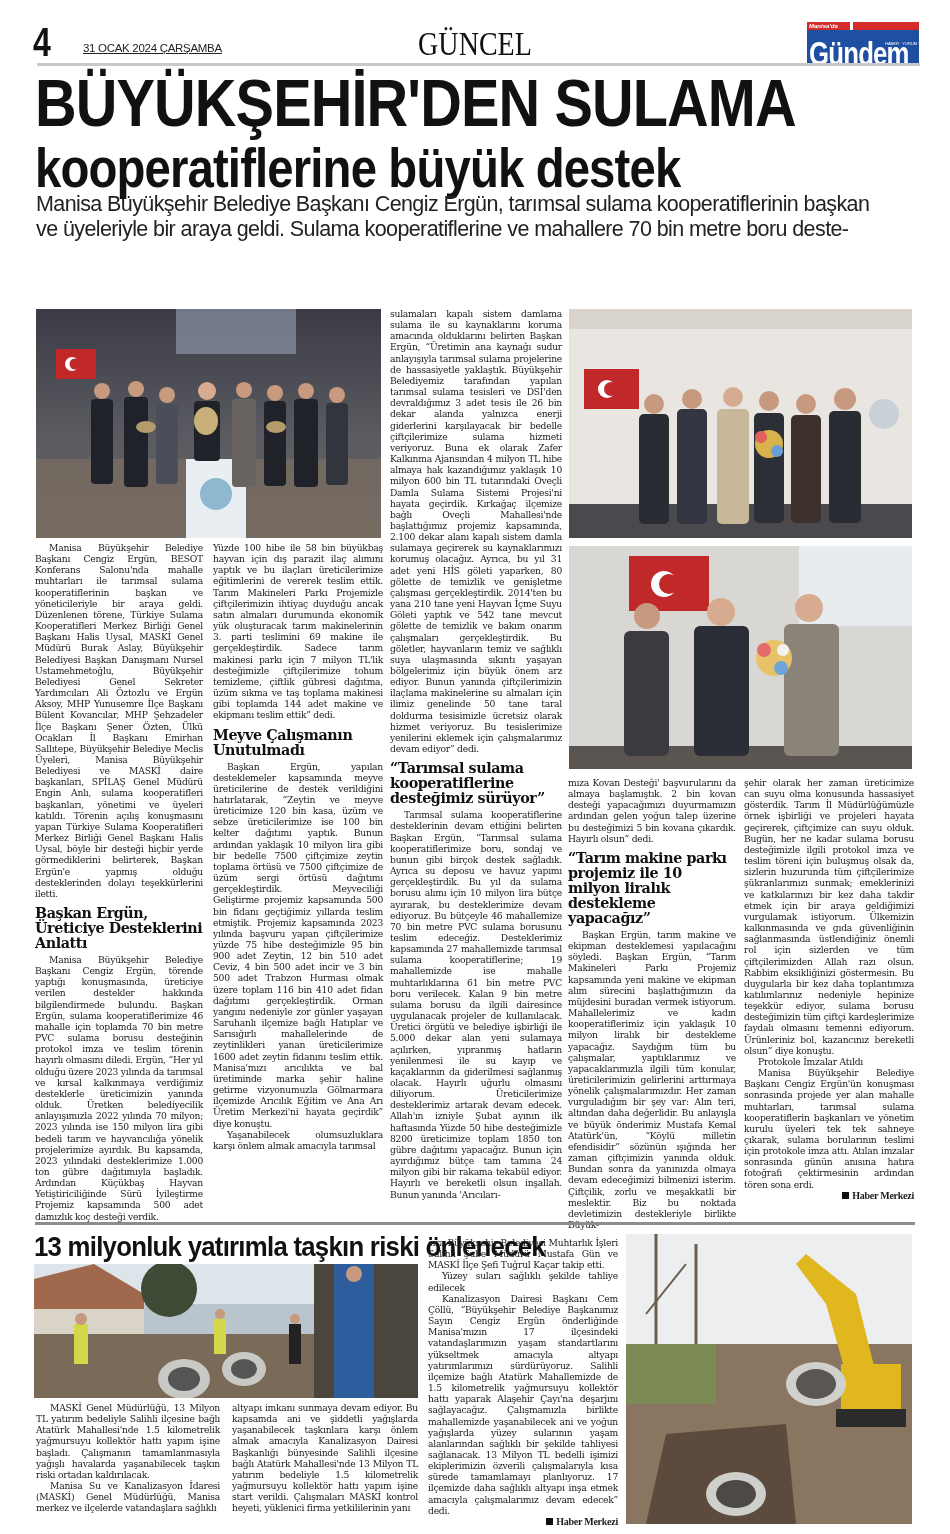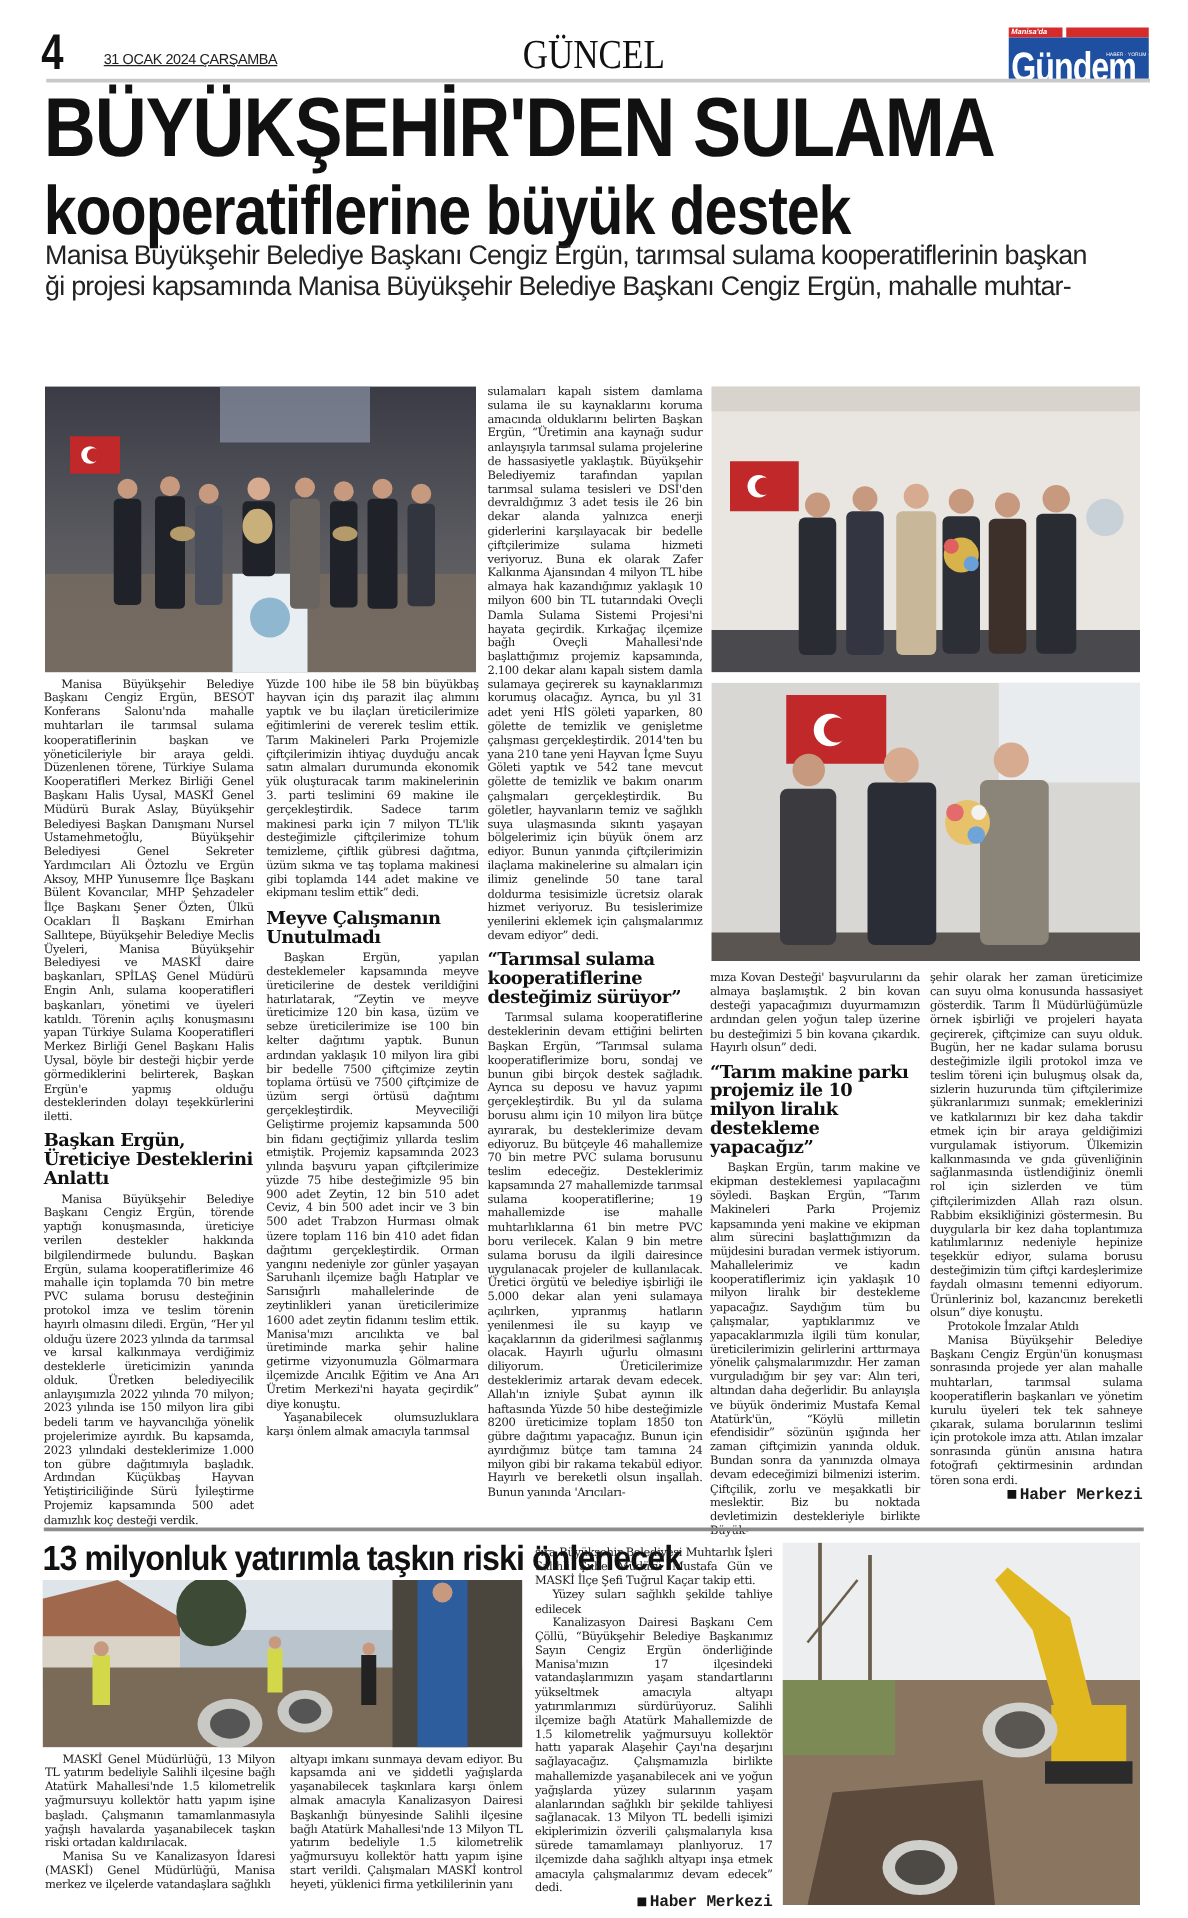--- a/index.html
+++ b/index.html
@@ -28,21 +28,21 @@
 
   
   .photo { overflow: hidden; }
   .photo svg { width: 100%; height: 100%; display: block; }
 
   
   .col { font-family: "DejaVu Serif", serif; font-size: 9.2px; line-height: 11.15px; color: #1b1b1b; text-align: justify; letter-spacing: -0.25px; }
   .col p { text-indent: 14px; }
   .col p.noindent { text-indent: 0; }
   .col h3 { font-family: "DejaVu Serif", serif; font-weight: bold; font-size: 14.3px; line-height: 15px; color: #111; margin: 7px 0 3px 0; letter-spacing: -0.4px; text-align:left; }
-  .col .sig { font-family: Liberation Mono, monospace; font-weight: bold; font-size: 13px; }
+  .col .sig { font-family: Liberation Serif, serif; font-weight: bold; font-size: 10px; }
   .col .sig::before { content: ""; display:inline-block; width:7px; height:7px; background:#111; margin-right:3px; vertical-align:-0.5px; }
 
   .rule { height: 3px; background: #8d8d8d; }
 
   .headline3 { left: 34px; top: 1232px; font-family: "Liberation Sans", sans-serif; font-weight: 900; font-size: 28px; line-height: 30px; color: #111; white-space: nowrap; letter-spacing: -0.8px; transform: scaleX(0.92); transform-origin: left top; }
 </style>
 </head>
 <body>
 
 <div class="abs page-num">4</div>
@@ -55,21 +55,21 @@
     <div class="word">Gündem</div>
     <div class="tag">HABER · YORUM · ANALİZ</div>
   </div>
 </div>
 <div class="abs header-rule"></div>
 
 <div class="abs headline1">BÜYÜKŞEHİR'DEN SULAMA</div>
 <div class="abs headline2">kooperatiflerine büyük destek</div>
 <div class="abs deck">
   <span>Manisa Büyükşehir Belediye Başkanı Cengiz Ergün, tarımsal sulama kooperatiflerinin başkan</span>
-  <span>ği projesi kapsamında Manisa Büyükşehir Belediye Başkanı Cengiz Ergün, mahalle muhtar-</span>
+  <span>ve üyeleriyle bir araya geldi. Sulama kooperatiflerine ve mahallere 70 bin metre boru deste-</span>
 </div>
 
 <div class="abs photo" style="left:36px; top:309px; width:345px; height:229px;">
   <svg viewBox="0 0 345 229" preserveAspectRatio="none">
     <defs>
       <linearGradient id="g1" x1="0" y1="0" x2="0" y2="1">
         <stop offset="0" stop-color="#3a3b45"></stop>
           <stop offset="0.55" stop-color="#5a5a60"></stop>
           <stop offset="1" stop-color="#6b665f"></stop>
       </linearGradient>

